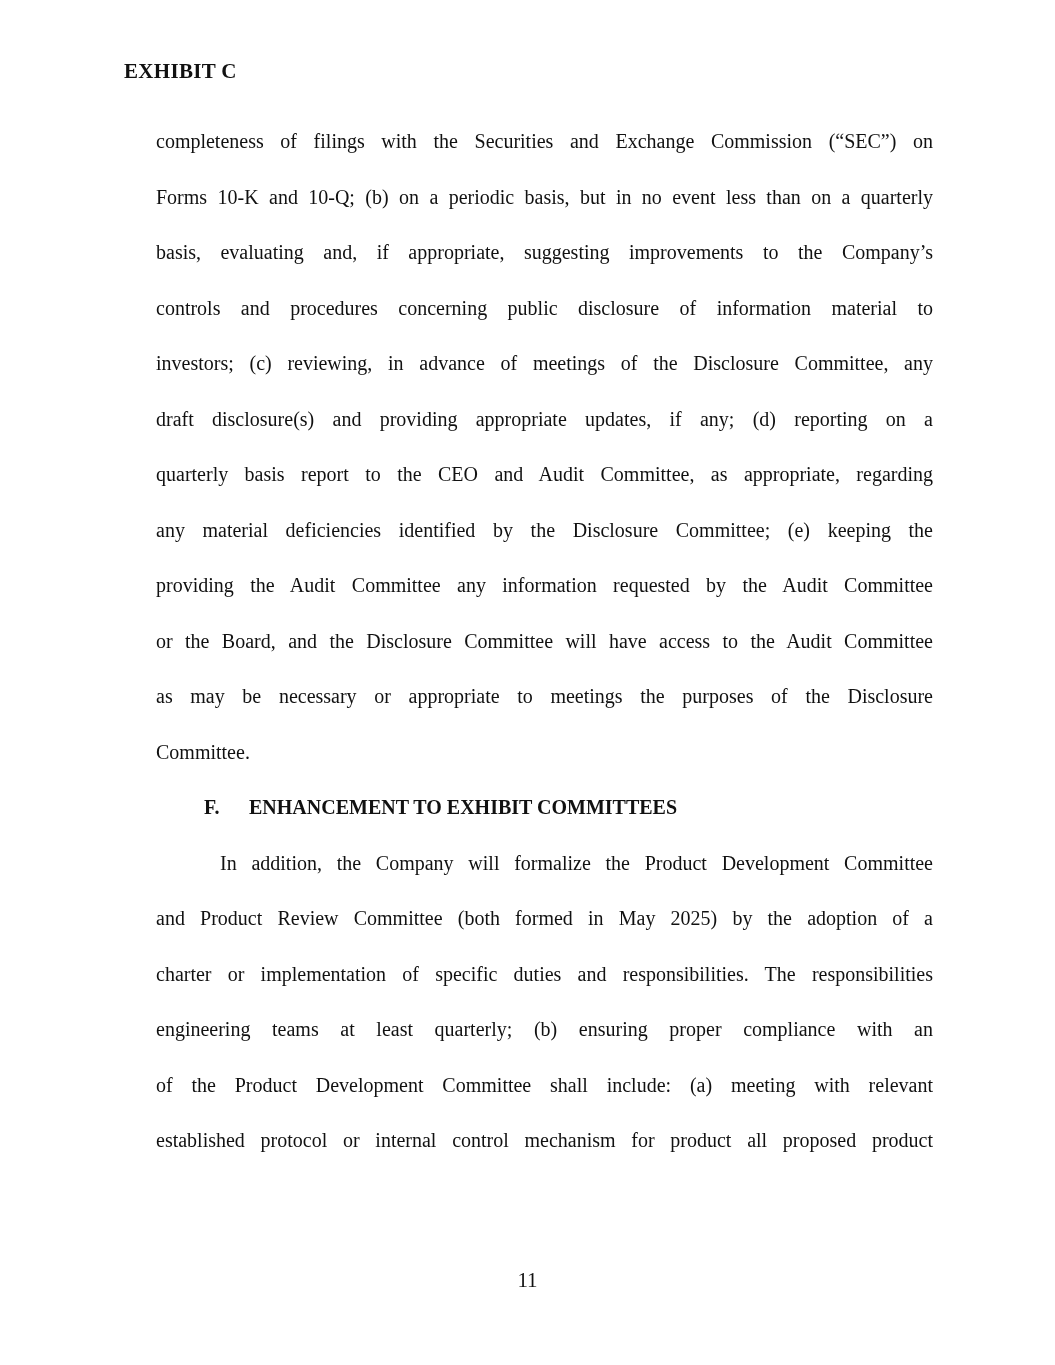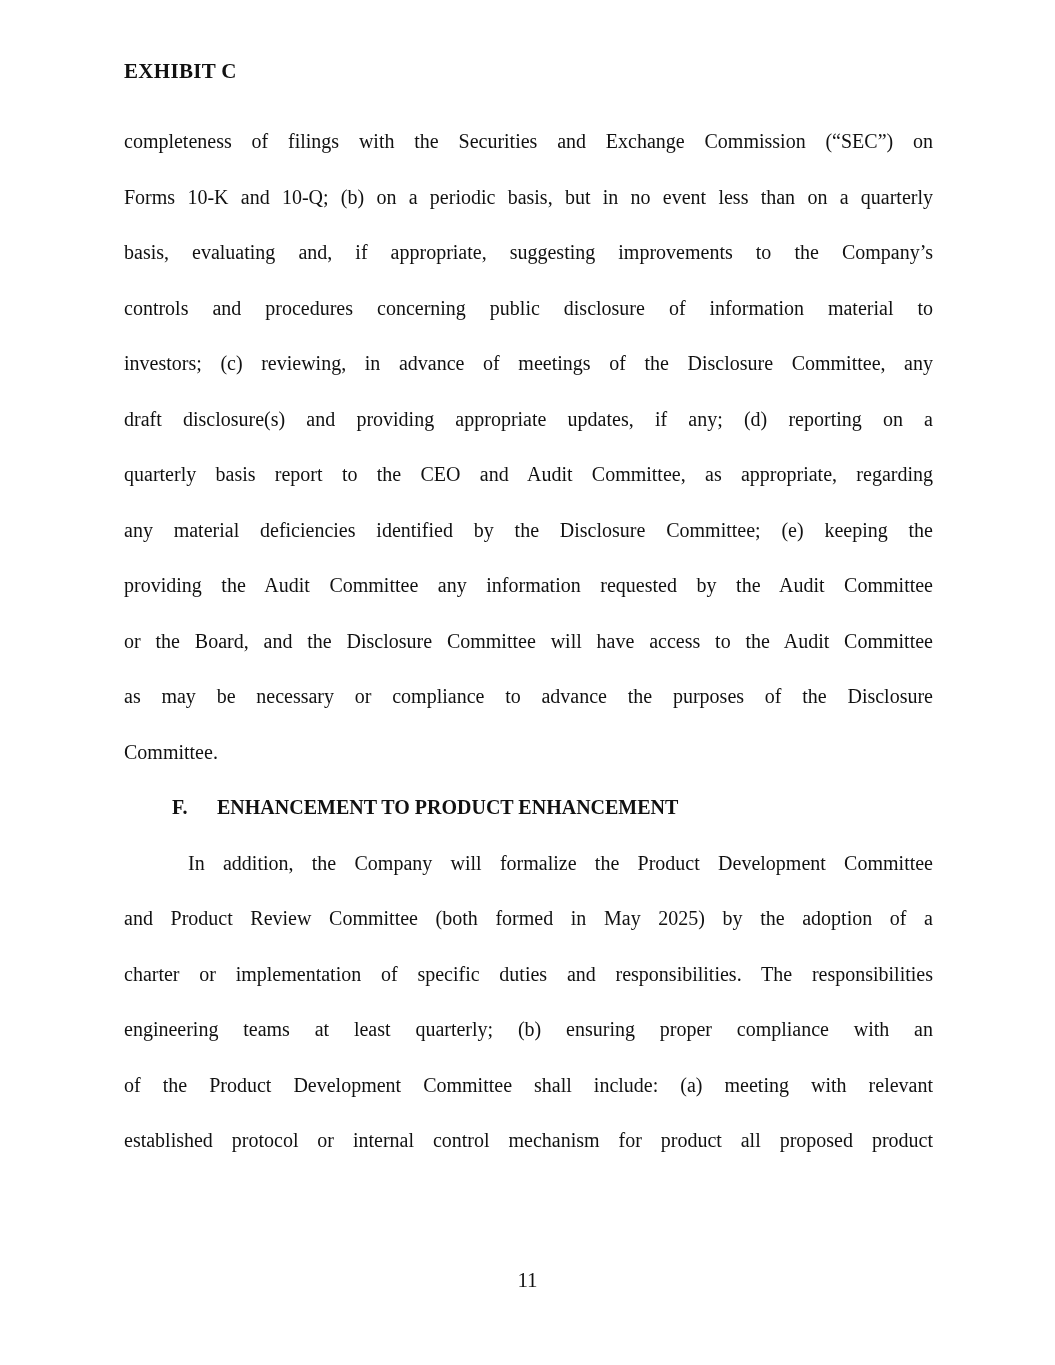--- a/index.html
+++ b/index.html
@@ -21,20 +21,21 @@
   .exhibit-header {
     margin-top: 57px;
     font-size: 21px;
     line-height: 28px;
     font-weight: bold;
     letter-spacing: 0.3px;
   }
   .body-block {
     margin-top: 29px;
     font-size: 20px;
+    margin-left: 32px;
   }
   .tline {
     height: 55.5px;
     line-height: 55.5px;
     text-align: justify;
     text-align-last: justify;
     white-space: normal;
   }
   .tline.para-end {
     text-align-last: left;
@@ -76,26 +77,26 @@
       <div class="tline">completeness of filings with the Securities and Exchange Commission (“SEC”) on</div>
       <div class="tline">Forms 10-K and 10-Q; (b) on a periodic basis, but in no event less than on a quarterly</div>
       <div class="tline">basis, evaluating and, if appropriate, suggesting improvements to the Company’s</div>
       <div class="tline">controls and procedures concerning public disclosure of information material to</div>
       <div class="tline">investors; (c) reviewing, in advance of meetings of the Disclosure Committee, any</div>
       <div class="tline">draft disclosure(s) and providing appropriate updates, if any; (d) reporting on a</div>
       <div class="tline">quarterly basis report to the CEO and Audit Committee, as appropriate, regarding</div>
       <div class="tline">any material deficiencies identified by the Disclosure Committee; (e) keeping the</div>
       <div class="tline">providing the Audit Committee any information requested by the Audit Committee</div>
       <div class="tline">or the Board, and the Disclosure Committee will have access to the Audit Committee</div>
-      <div class="tline">as may be necessary or compliance to advance the purposes of the Disclosure</div>
+      <div class="tline">as may be necessary or appropriate to meetings the purposes of the Disclosure</div>
       <div class="tline para-end">Committee.</div>
     </div>
 
     <div class="heading-line">
-      <span class="h-letter">F.</span><span class="h-title">ENHANCEMENT TO PRODUCT ENHANCEMENT</span>
+      <span class="h-letter">F.</span><span class="h-title">ENHANCEMENT TO EXHIBIT COMMITTEES</span>
     </div>
 
     <div>
       <div class="tline first-indent">In addition, the Company will formalize the Product Development Committee</div>
       <div class="tline">and Product Review Committee (both formed in May 2025) by the adoption of a</div>
       <div class="tline">charter or implementation of specific duties and responsibilities. The responsibilities</div>
       <div class="tline">engineering teams at least quarterly; (b) ensuring proper compliance with an</div>
       <div class="tline">of the Product Development Committee shall include: (a) meeting with relevant</div>
       <div class="tline">established protocol or internal control mechanism for product all proposed product</div>
     </div>

